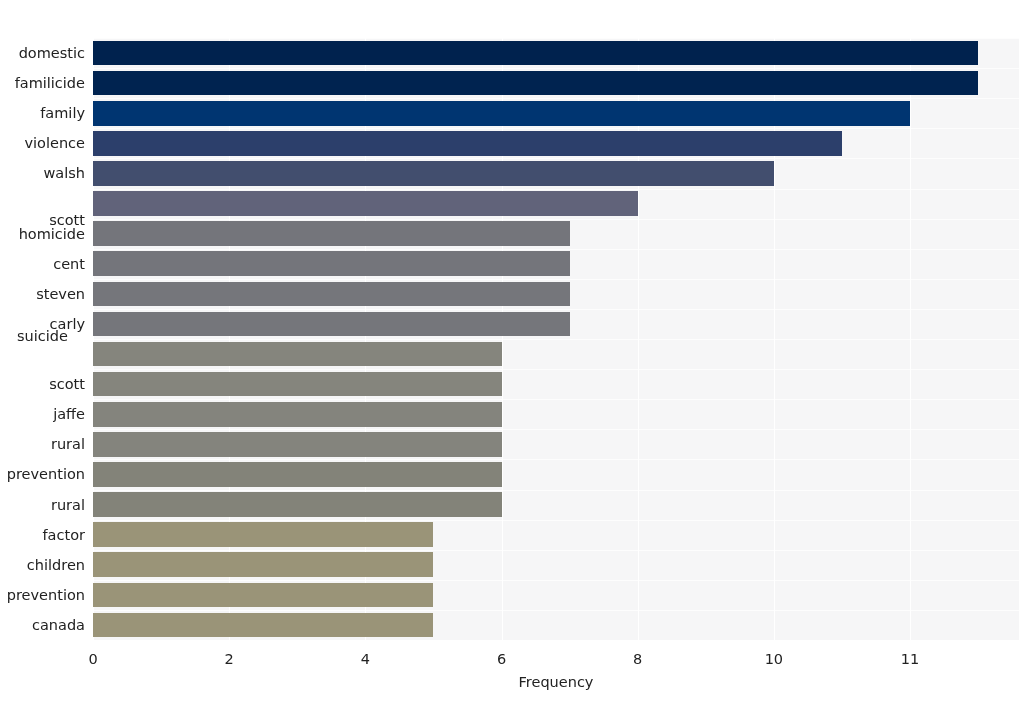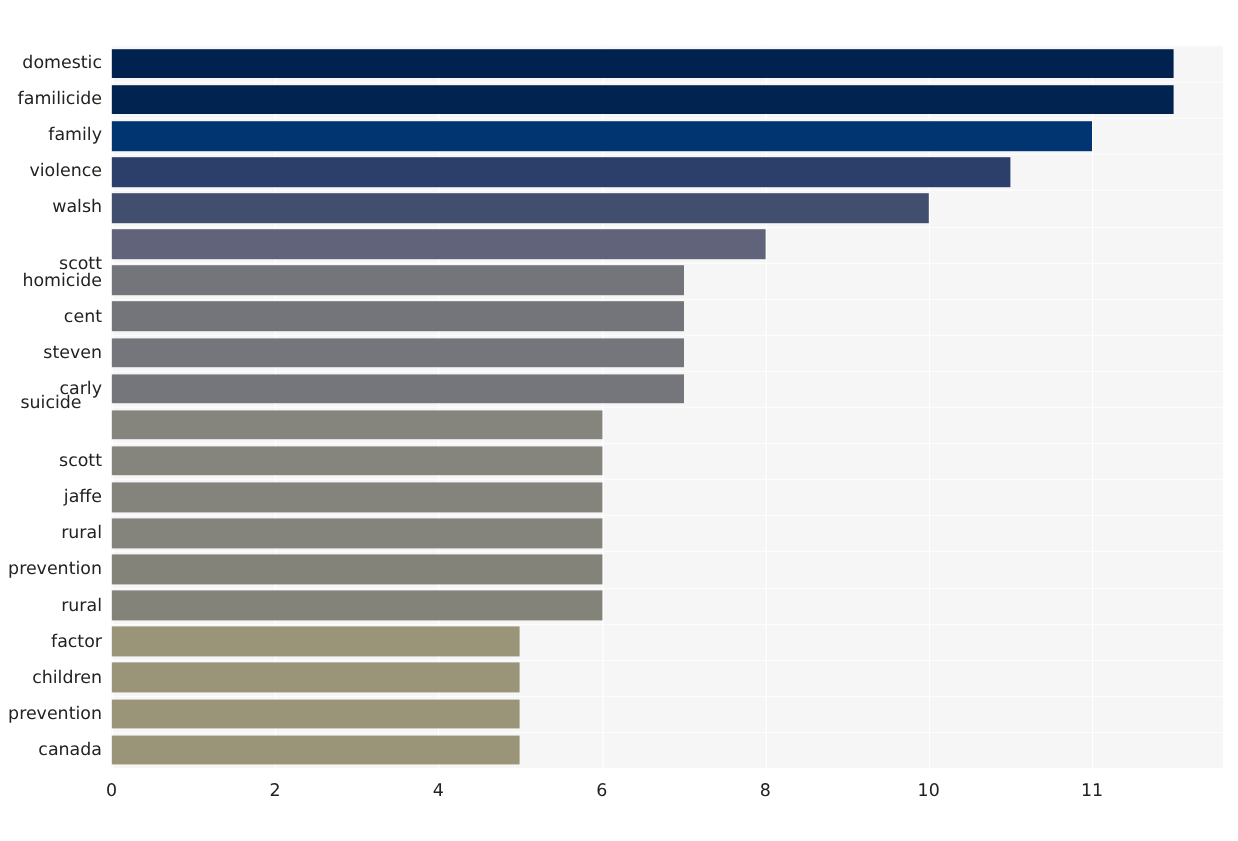--- a/index.html
+++ b/index.html
@@ -181,14 +181,15 @@
   <div id="xlabels">
       <div class="xtick-label" style="left: 93px;">0</div>
       <div class="xtick-label" style="left: 229.176px;">2</div>
       <div class="xtick-label" style="left: 365.353px;">4</div>
       <div class="xtick-label" style="left: 501.529px;">6</div>
       <div class="xtick-label" style="left: 637.706px;">8</div>
       <div class="xtick-label" style="left: 773.882px;">10</div>
       <div class="xtick-label" style="left: 910.059px;">11</div>
     </div>
 
+  <div id="xaxis-title">Frequency</div>
 
 </div>
 
 </body></html>

